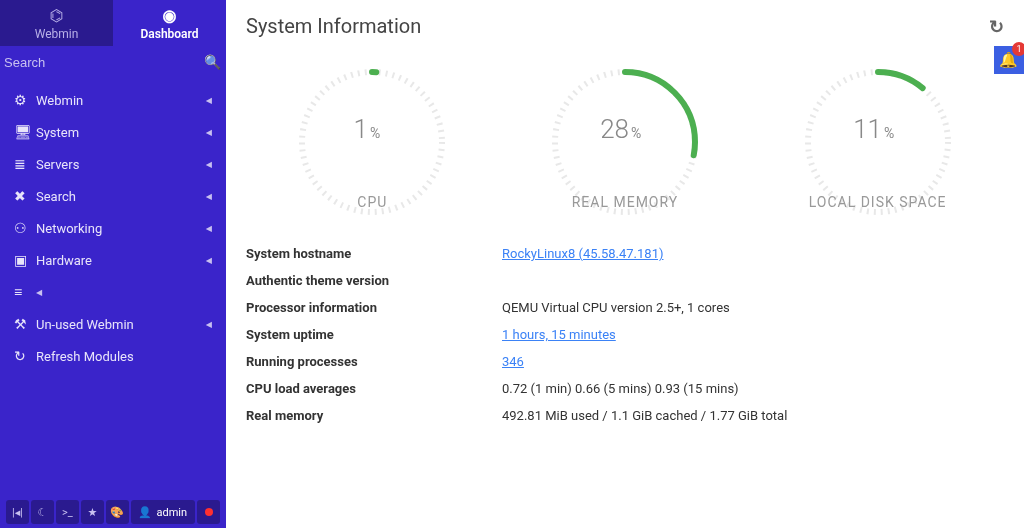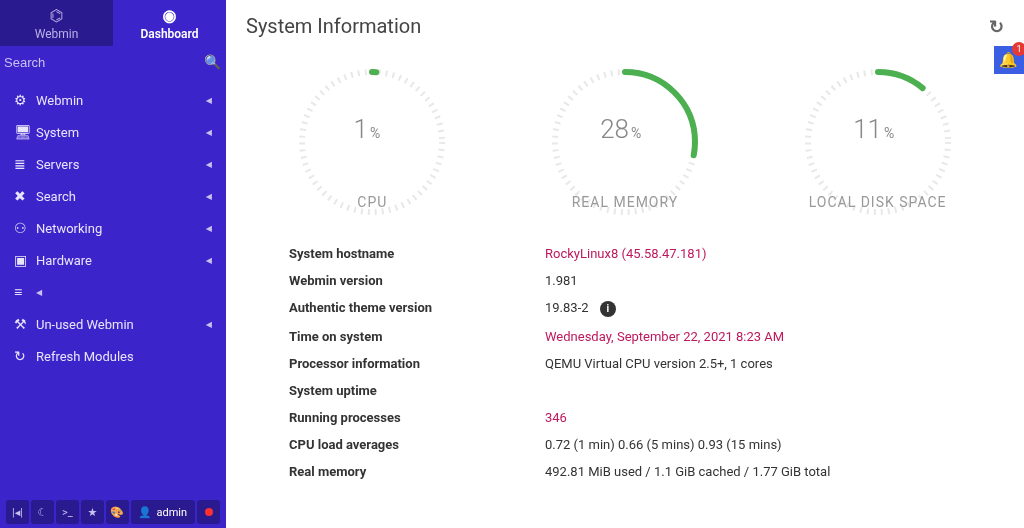--- a/index.html
+++ b/index.html
@@ -32,24 +32,24 @@
 .refresh { font-size:18px; font-weight:bold; color:#666; cursor:pointer; }
 .gauges { display:flex; justify-content:space-around; margin-bottom:30px; }
 .gauge { display:flex; flex-direction:column; align-items:center; }
 .gauge-svg { width:160px; height:160px; }
 .gauge-track { fill:none; stroke:#e8e8e8; stroke-width:6; stroke-dasharray:2 5; }
 .gauge-arc { fill:none; stroke:#4caf50; stroke-width:6; stroke-linecap:round; }
 .gauge-val { font-size:26px; fill:#888; font-weight:300; }
 .gauge-pct { font-size:14px; fill:#888; }
 .gauge-label { font-size:14px; color:#999; letter-spacing:1px; margin-top:-28px; }
 .info-table { width:100%; }
-.info-row { display:flex; padding:6px 0;margin-left:43px; }
+.info-row { display:flex; padding:6px 0; }
 .info-label { width:256px; font-weight:700; font-size:13px; color:#333; }
 .info-value { flex:1; font-size:13px; color:#333; }
-.info-value.link { color:#be185d; cursor:pointer; }
+.info-value.link { color:#3b82f6; cursor:pointer;text-decoration:underline; }
 .info-value .ibadge { display:inline-block; width:16px; height:16px; border-radius:50%; background:#333; color:#fff; font-size:10px; line-height:16px; text-align:center; margin-left:8px; font-style:normal; font-weight:bold; vertical-align:middle; }
 .notif { position:fixed; top:46px; right:0; width:30px; height:28px; background:#3b5fe2; display:flex; align-items:center; justify-content:center; cursor:pointer; }
 .notif .bell { color:#fff; font-size:15px; }
 .notif .badge { position:absolute; top:-4px; right:-2px; background:#e53935; color:#fff; border-radius:50%; width:14px; height:14px; font-size:9px; display:flex; align-items:center; justify-content:center; }
 </style>
 </head>
 <body>
 
 <div class="app">
   <div class="sidebar">
@@ -163,37 +163,29 @@
         <div class="gauge-label">LOCAL DISK SPACE</div>
       </div>
     </div>
 
     <div class="info-table" id="info-table">
         <div class="info-row">
           <div class="info-label">System hostname</div>
           <div class="info-value link">RockyLinux8 (45.58.47.181)</div>
         </div>
         <div class="info-row">
-          <div class="info-label">Webmin version</div>
-          <div class="info-value">1.981</div>
-        </div>
-        <div class="info-row">
           <div class="info-label">Authentic theme version</div>
-          <div class="info-value">19.83-2 <span class="ibadge">i</span></div>
-        </div>
-        <div class="info-row">
-          <div class="info-label">Time on system</div>
-          <div class="info-value link">Wednesday, September 22, 2021 8:23 AM</div>
         </div>
         <div class="info-row">
           <div class="info-label">Processor information</div>
           <div class="info-value">QEMU Virtual CPU version 2.5+, 1 cores</div>
         </div>
         <div class="info-row">
           <div class="info-label">System uptime</div>
+          <div class="info-value link">1 hours, 15 minutes</div>
         </div>
         <div class="info-row">
           <div class="info-label">Running processes</div>
           <div class="info-value link">346</div>
         </div>
         <div class="info-row">
           <div class="info-label">CPU load averages</div>
           <div class="info-value">0.72 (1 min) 0.66 (5 mins) 0.93 (15 mins)</div>
         </div>
         <div class="info-row">

